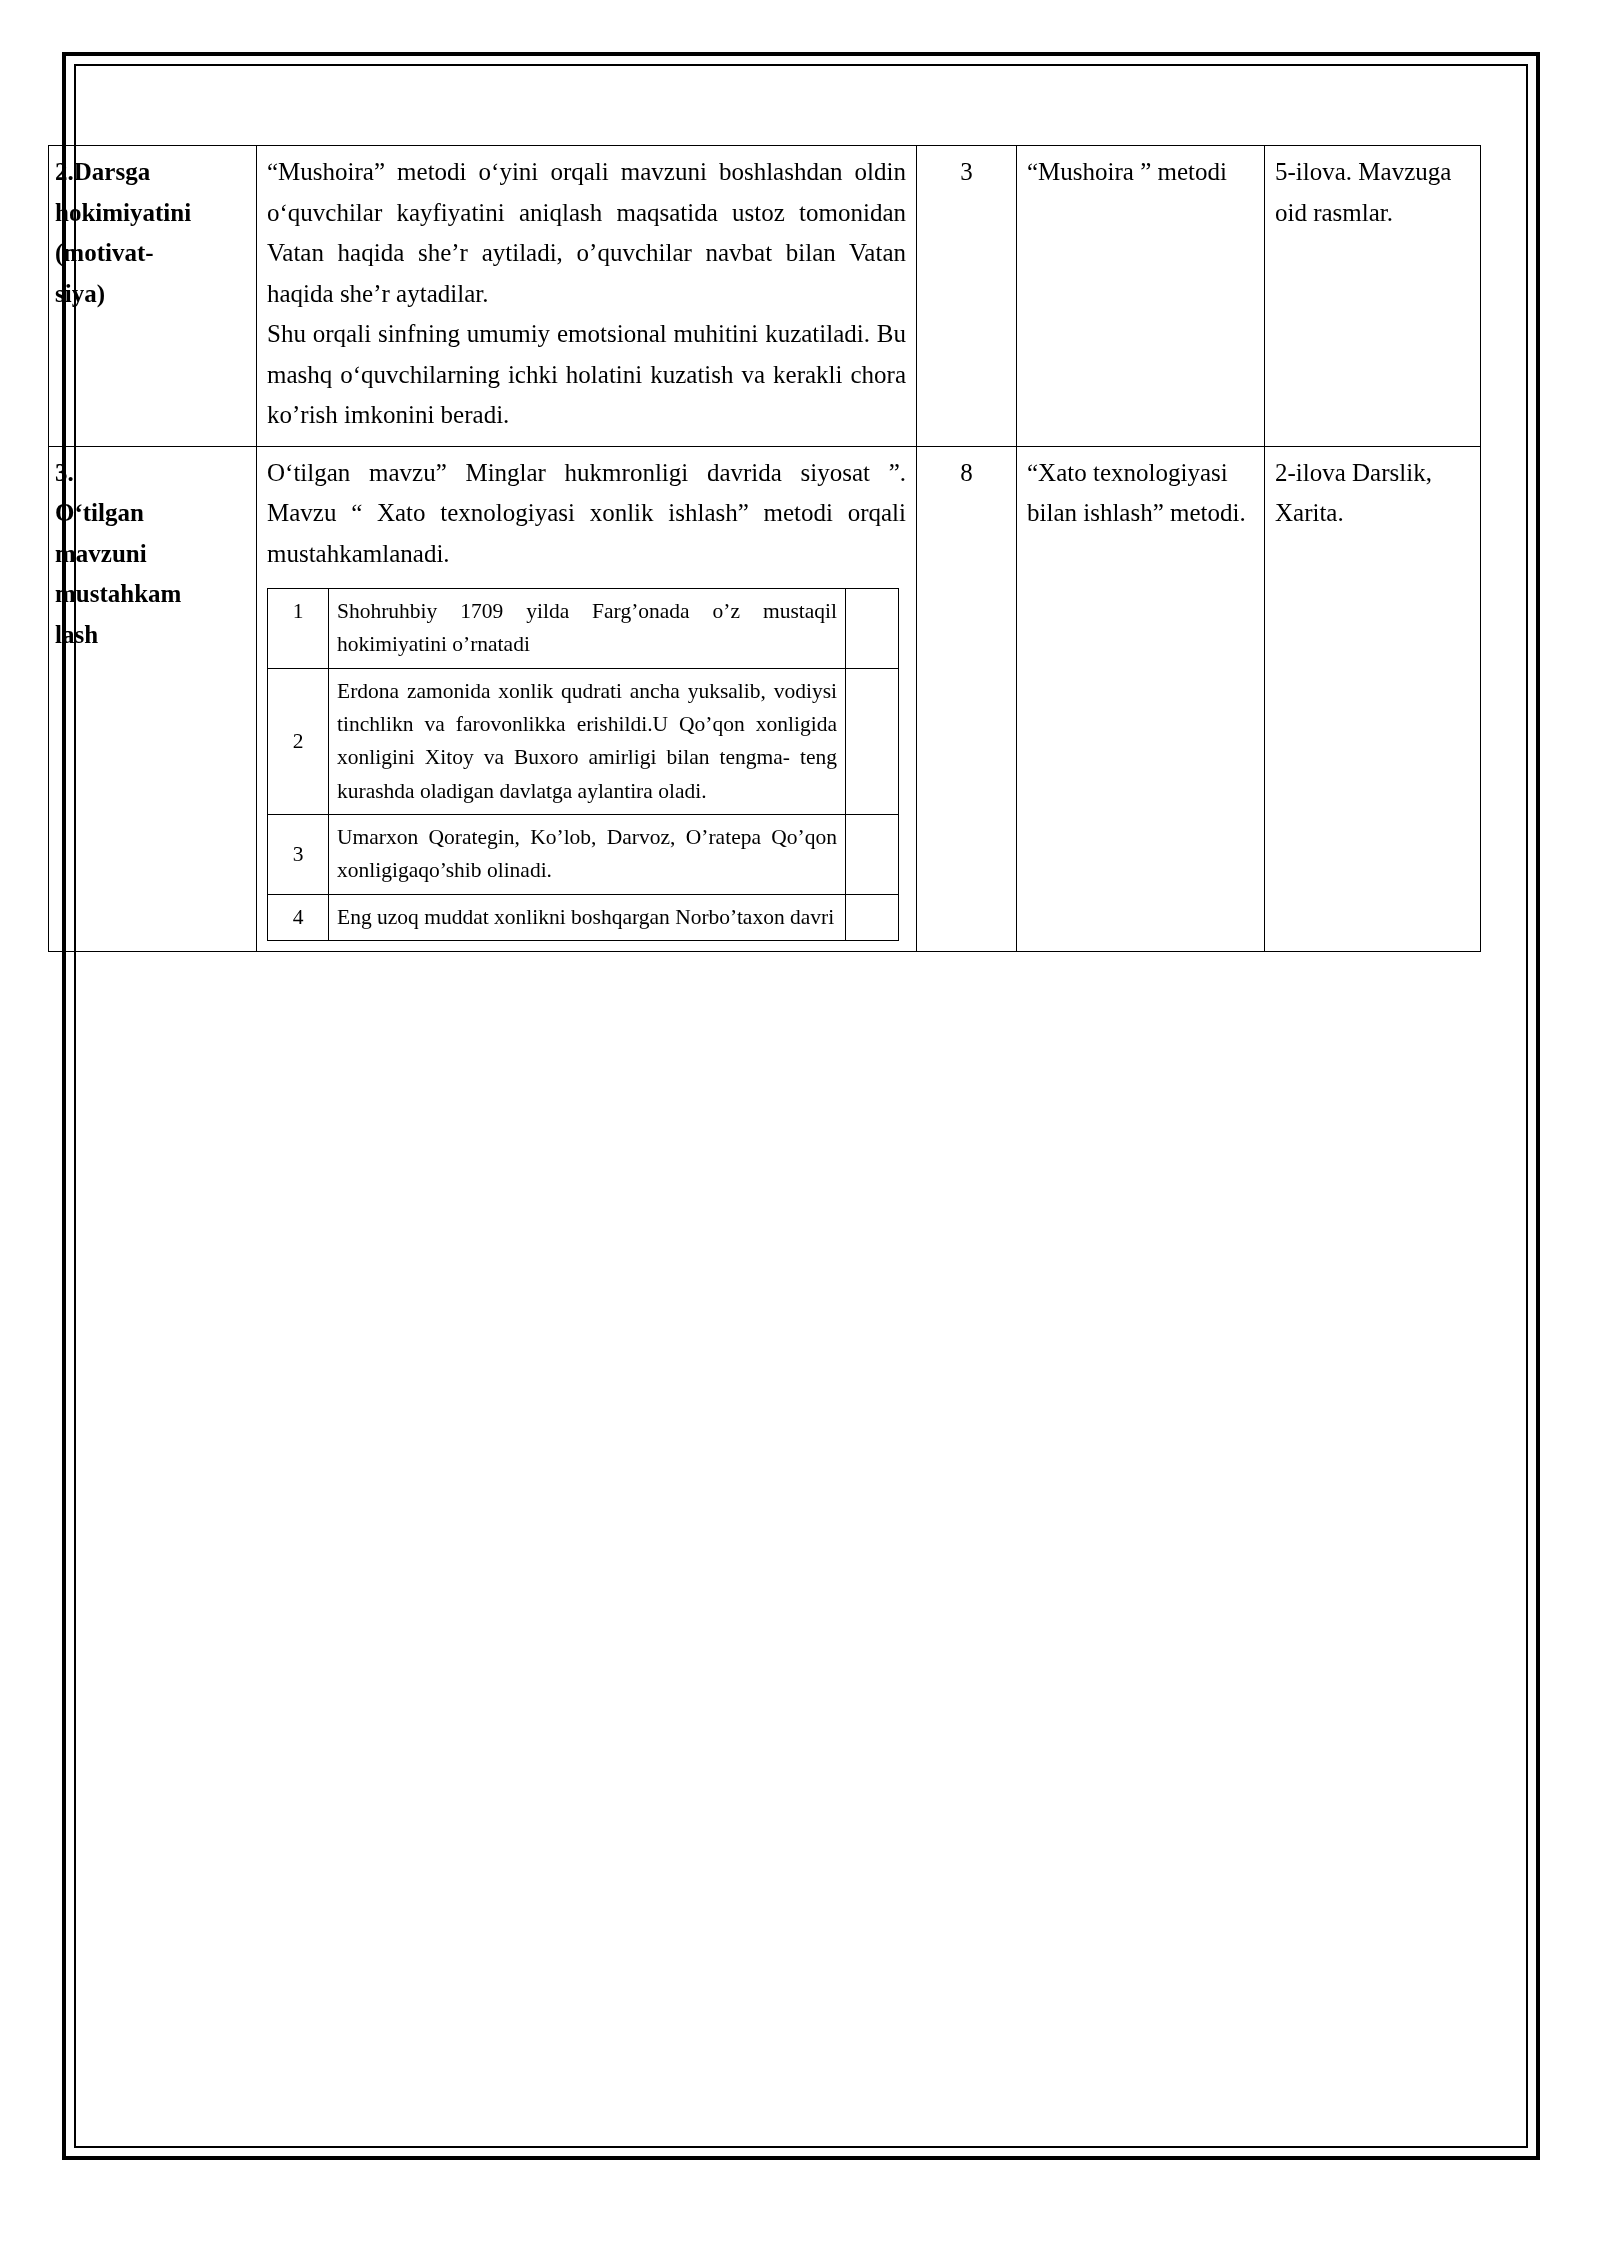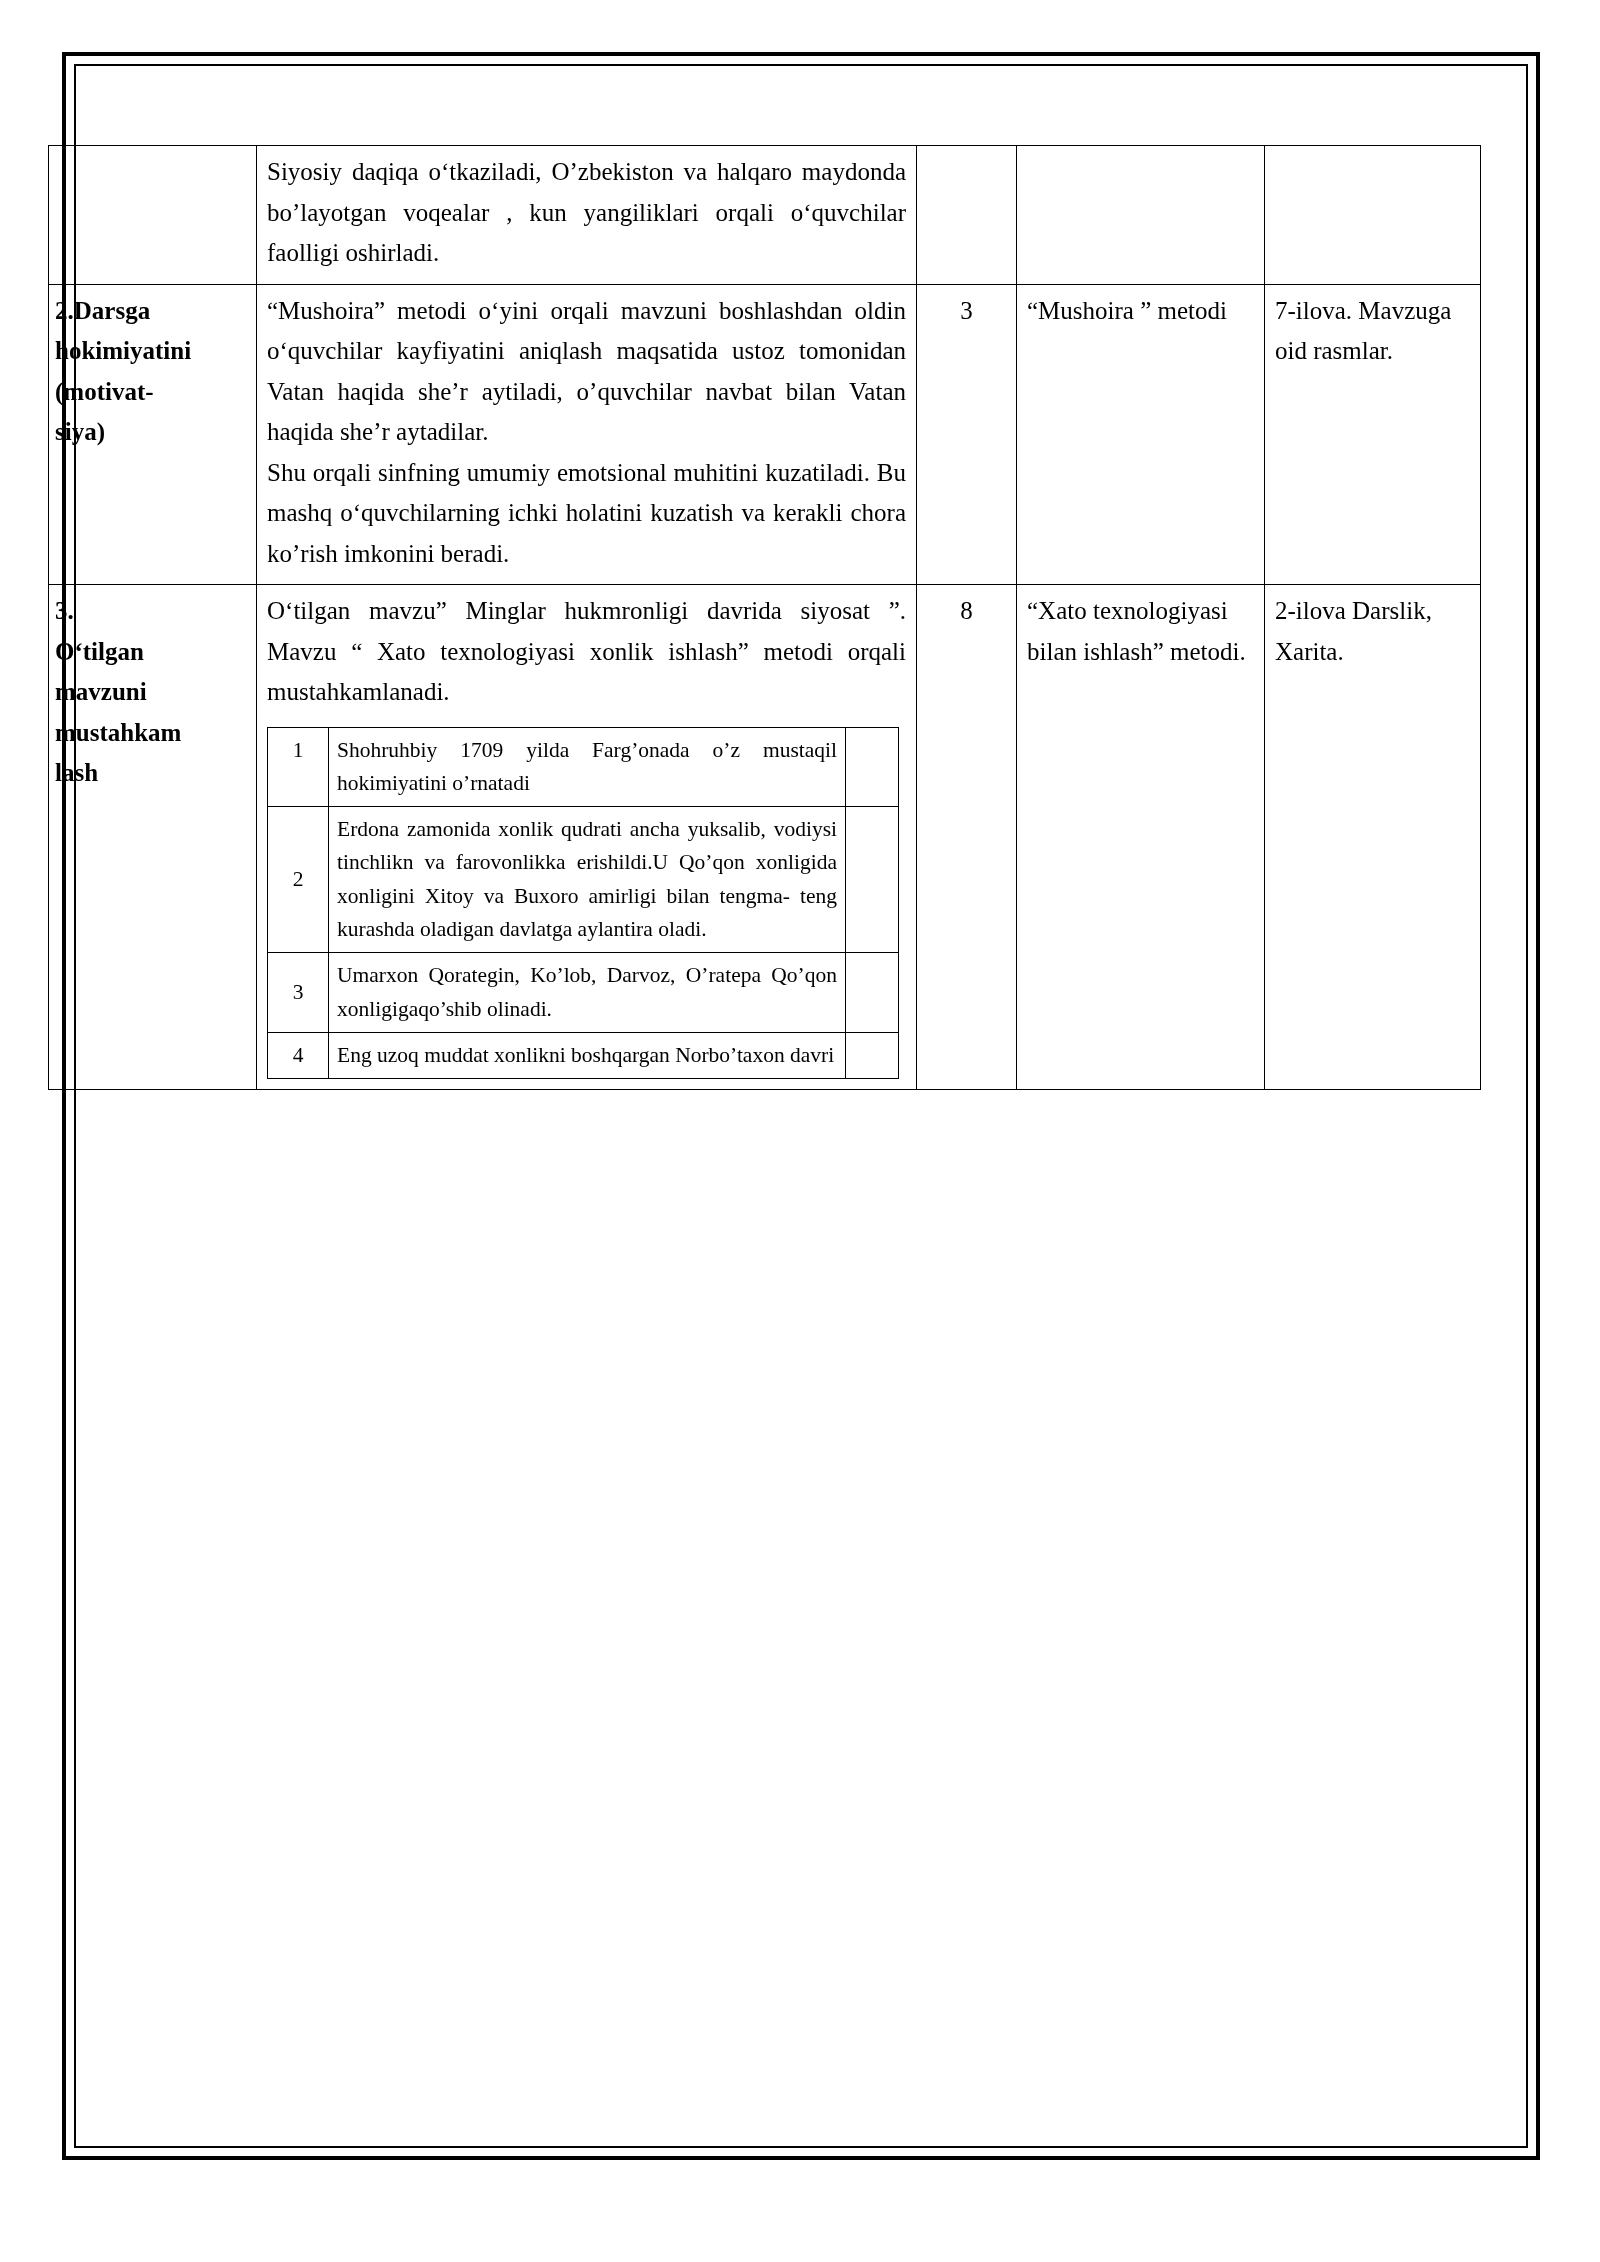--- a/index.html
+++ b/index.html
@@ -123,44 +123,35 @@
     <table class="main">
       <colgroup>
         <col class="c1">
           <col class="c2">
           <col class="c3">
           <col class="c4">
           <col class="c5">
       </colgroup>
       <tbody>
 
-        <tr>
-          <td class="col1"></td>
-          <td>
-            <p class="cellp justify">  Siyosiy daqiqa o‘tkaziladi, O’zbekiston va  halqaro maydonda   bo’layotgan voqealar ,  kun yangiliklari  orqali o‘quvchilar faolligi oshirladi.</p>
-          </td>
-          <td class="center"></td>
-          <td></td>
-          <td></td>
-        </tr>
 
         <tr>
           <td class="col1">
             <span class="line">2.Darsga</span>
             <span class="line">hokimiyatini</span>
             <span class="line">(motivat-</span>
             <span class="line">siya)</span>
           </td>
           <td>
             <p class="cellp justify">“Mushoira” metodi o‘yini orqali mavzuni boshlashdan oldin  o‘quvchilar kayfiyatini aniqlash  maqsatida ustoz tomonidan  Vatan  haqida  she’r aytiladi, o’quvchilar   navbat  bilan  Vatan  haqida  she’r aytadilar.</p>
             <p class="cellp justify">  Shu orqali sinfning umumiy emotsional muhitini kuzatiladi. Bu mashq o‘quvchilarning ichki holatini kuzatish va kerakli chora ko’rish imkonini beradi.</p>
           </td>
           <td class="center">3</td>
           <td>“Mushoira  ” metodi</td>
-          <td>7-ilova. Mavzuga oid rasmlar.</td>
+          <td>5-ilova. Mavzuga oid rasmlar.</td>
         </tr>
 
 
         <tr>
           <td class="col1">
             <span class="line">3.</span>
             <span class="line">O‘tilgan</span>
             <span class="line">mavzuni</span>
             <span class="line">mustahkam</span>
             <span class="line">lash</span>

